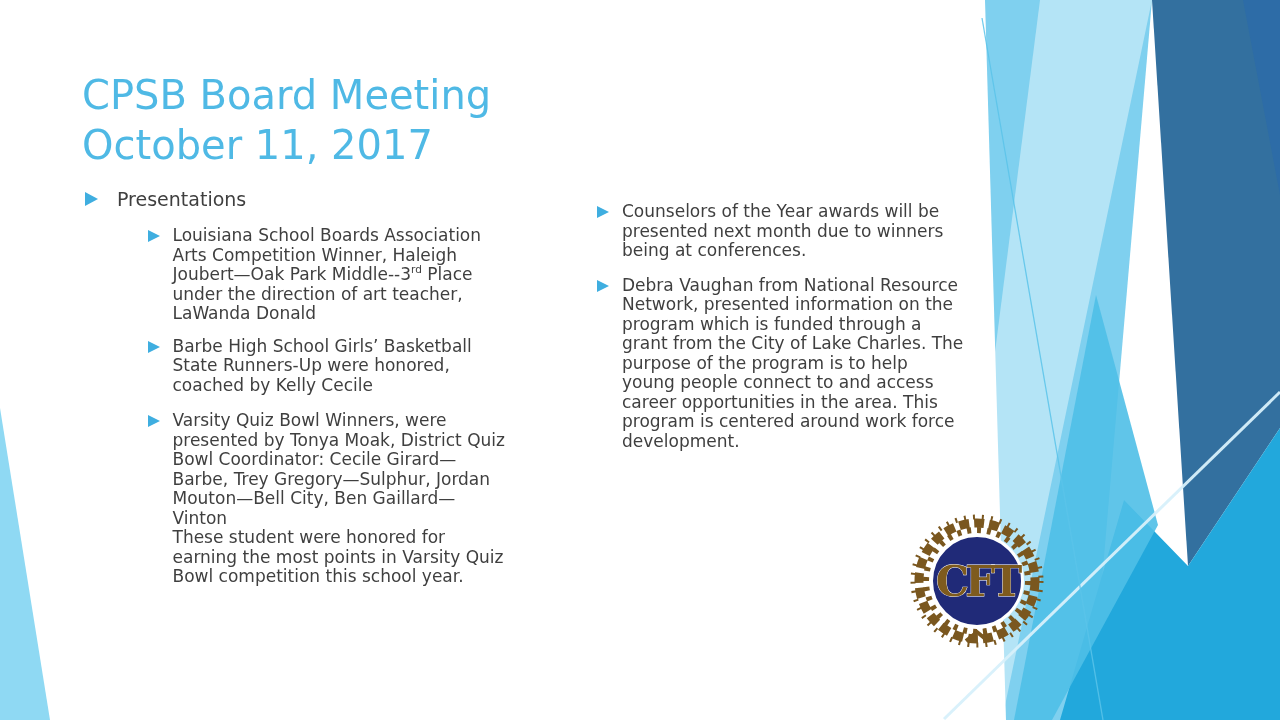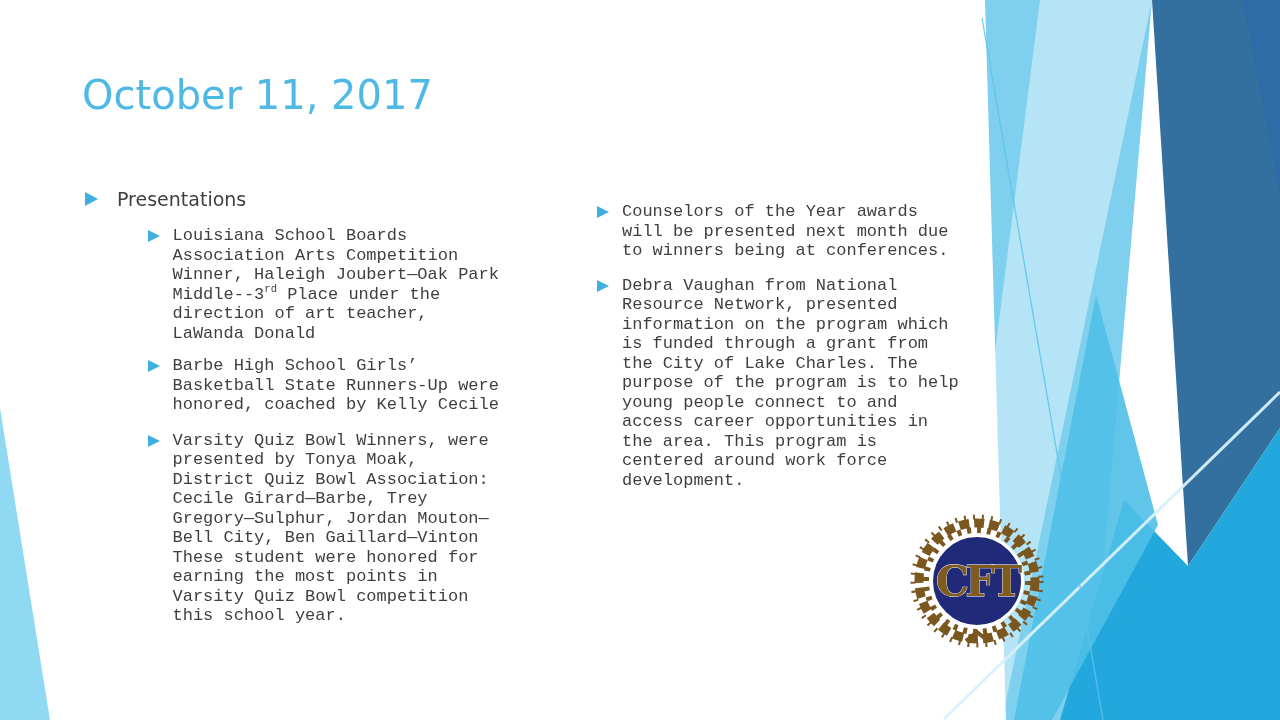--- a/index.html
+++ b/index.html
@@ -11,21 +11,21 @@
   .lvl1 .label{font-size:19px;margin-left:19px;}
   .tri{display:inline-block;width:0;height:0;flex:none;
        border-top:6px solid transparent;border-bottom:6px solid transparent;
        border-left:12px solid #3FAEE0;}
   .lvl1 .tri{border-left-width:13px;border-top-width:7px;border-bottom-width:7px;}
   .col{position:absolute;display:flex;flex-direction:column;}
   .col-left{left:133px;top:226px;width:390px;align-items:center;}
   .col-right{left:597px;top:202px;width:410px;}
   .item{display:flex;margin-bottom:13px;}
   .item .tri{margin-top:4px;}
-  .item p{margin:0 0 0 13px;font-size:17px;line-height:19.5px;white-space:pre-line;font-family:Liberation Mono, monospace;}
+  .item p{margin:0 0 0 13px;font-size:17px;line-height:19.5px;white-space:pre-line;}
   .col-left .item p{width:336px;}
   .col-right .item p{width:342px;}
   .col-left .item.gap-before{margin-top:3px;}
   .col-right .item{margin-bottom:15px;}
   sup{font-size:0.62em;line-height:0;vertical-align:super;}
   .logo{position:absolute;left:897px;top:500px;width:160px;height:160px;}
 </style>
 </head>
 <body>
 
@@ -37,40 +37,41 @@
     <polygon points="1152,0 1280,0 1280,428 1188,566" fill="#33709F"></polygon>
     <polygon points="1243,0 1280,0 1280,195" fill="#2D6CA7"></polygon>
     <polygon points="1188,566 1280,428 1280,720 1060,720 1124,500" fill="#22A8DC"></polygon>
     <polygon points="1096,295 1158,525 1052,720 1014,720" fill="#4FBFE7" opacity="0.9"></polygon>
     <line x1="944" y1="719" x2="1280" y2="392" stroke="#D8F1FB" stroke-width="3" opacity="0.95"></line>
     <line x1="982" y1="18" x2="1103" y2="720" stroke="#5BC4EA" stroke-width="1.3" opacity="0.85"></line>
     <polygon points="0,408 0,720 50,720" fill="#8FD9F3"></polygon>
   </svg>
 
   <div class="title">
+    <div>CPSB Board Meeting</div>
     <div>October 11, 2017</div>
   </div>
 
   <div class="lvl1">
     <span class="tri"></span>
     <span class="label">Presentations</span>
   </div>
 
   <div class="col col-left">
     <div class="item">
       <span class="tri"></span>
       <p><span>Louisiana School Boards Association Arts Competition Winner, Haleigh Joubert—Oak Park Middle--3</span><sup>rd</sup><span> Place under the direction of art teacher, LaWanda Donald</span></p>
     </div>
     <div class="item">
       <span class="tri"></span>
       <p>Barbe High School Girls’ Basketball State Runners-Up were honored, coached by Kelly Cecile</p>
     </div>
     <div class="item gap-before">
       <span class="tri"></span>
-      <p>Varsity Quiz Bowl Winners, were presented by Tonya Moak, District Quiz Bowl Association: Cecile Girard—Barbe, Trey Gregory—Sulphur, Jordan Mouton—Bell City, Ben Gaillard—Vinton
+      <p>Varsity Quiz Bowl Winners, were presented by Tonya Moak, District Quiz Bowl Coordinator: Cecile Girard—Barbe, Trey Gregory—Sulphur, Jordan Mouton—Bell City, Ben Gaillard—Vinton
 These student were honored for earning the most points in Varsity Quiz Bowl competition this school year.</p>
     </div>
   </div>
 
   <div class="col col-right">
     <div class="item">
       <span class="tri"></span>
       <p>Counselors of the Year awards will be presented next month due to winners being at conferences.</p>
     </div>
     <div class="item">

